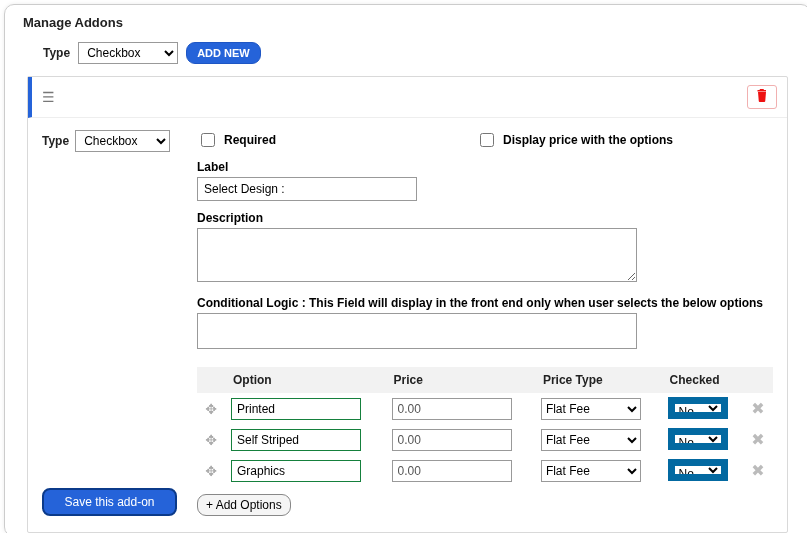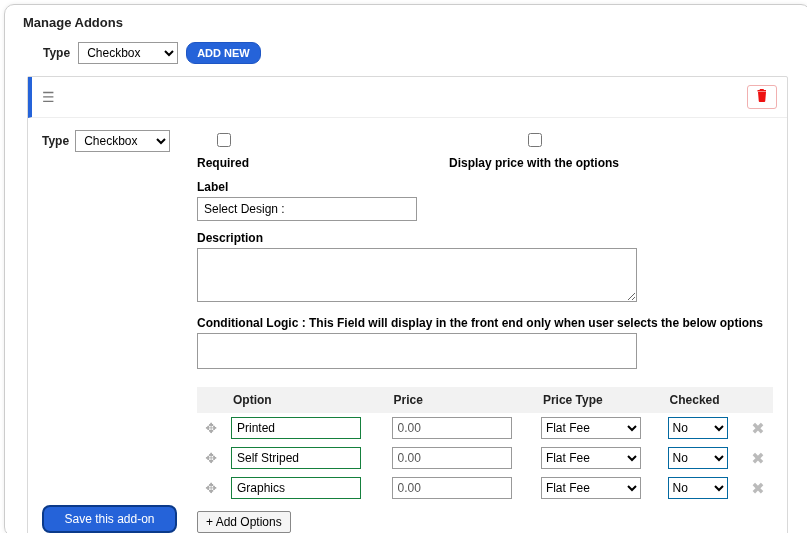--- a/index.html
+++ b/index.html
@@ -48,43 +48,43 @@
   .leftcol { width: 135px; flex-shrink: 0; display: flex; flex-direction: column; }
   .leftcol .selrow { display: flex; align-items: center; gap: 6px; }
   .leftcol select { width: 100%; }
   .savebtn {
     margin-top: auto; background: #2563d9; color: #fff;
     border: 2px solid #0b3a8a; border-radius: 8px;
     font-size: 12px; padding: 5px 10px; cursor: pointer;
   }
   .rightcol { flex: 1; }
   .chkrow { display: flex; gap: 200px; align-items: center; font-size: 12px; }
-  .chkrow label { display: flex; align-items: center; gap: 6px; font-weight: bold; flex-direction: column; }
+  .chkrow label { display: flex; align-items: center; gap: 6px; font-weight: bold; }
   .chkrow input[type=checkbox]{ width:14px; height:14px; }
   .fld { margin-top: 10px; }
   .fldlabel { font-size: 12px; font-weight: bold; display: block; margin-bottom: 3px; }
   .txt { border: 1px solid #999; font-size: 12px; padding: 4px 6px; background:#fff; }
   .label-input { width: 220px; height: 24px; }
   .logic-input { width: 440px; height: 36px; resize: none; padding-top:4px; }
   .desc-input { width: 440px; height: 54px; resize: both; }
   .opttable { width: 100%; border-collapse: collapse; margin-top: 14px; }
   .opttable th {
     font-size: 12px; font-weight: bold; text-align: left;
     background: #f2f2f2; padding: 6px 8px; color:#222;
   }
   .opttable td { padding: 4px 6px; }
   .drag { color:#aaa; text-align:center; width: 28px; cursor:move; font-size:14px; }
   .optin { width: 130px; height: 22px; border:1px solid #15803d; font-size:12px; padding:2px 5px; }
   .pricein { width: 120px; height:22px; border:1px solid #999; font-size:12px; padding:2px 5px; color:#555;}
   .ptsel { width:100px; height:22px; border:1px solid #999; font-size:12px; background:#fff;}
-  .chksel { width:60px; height:22px; border:1px solid #0369a1; font-size:12px; background:#fff;}
+  .chksel { width:60px; height:22px; border:7px solid #0369a1; font-size:12px; background:#fff;}
   .rmv { color:#bbb; font-size:16px; text-align:center; width:30px; cursor:pointer; }
   .addopt {
     margin-top: 8px; border:1px solid #888; background:#f5f5f5;
-    font-size:12px; padding: 3px 8px; border-radius:2px; cursor:pointer;
+    font-size:12px; padding: 3px 8px; border-radius:9px; cursor:pointer;
   }
 </style>
 </head>
 <body>
 
 <div class="window">
   <div class="titlebar">Manage Addons</div>
   <div class="content">
 
     <div class="toprow">

